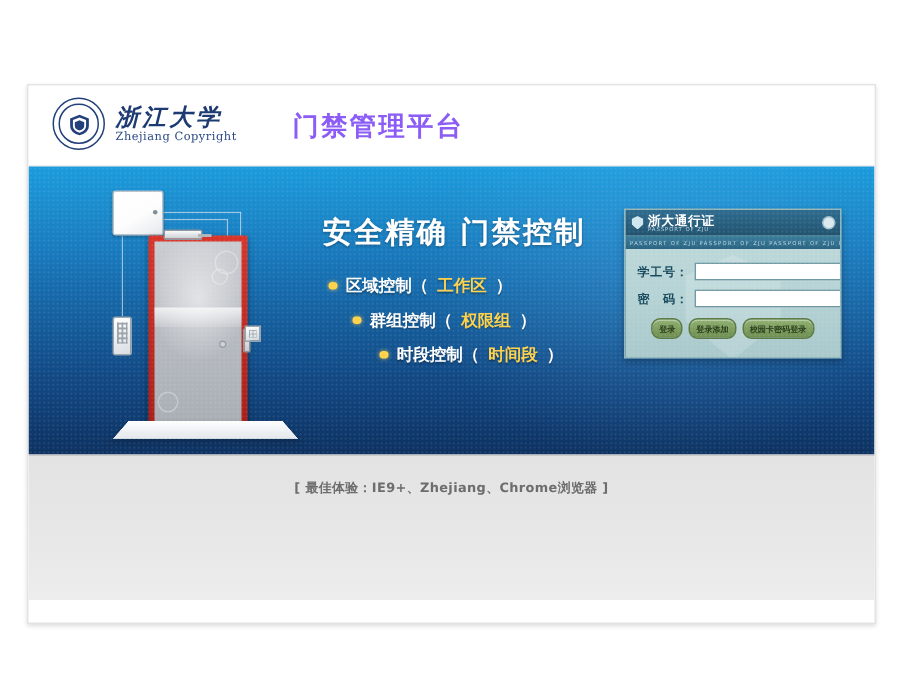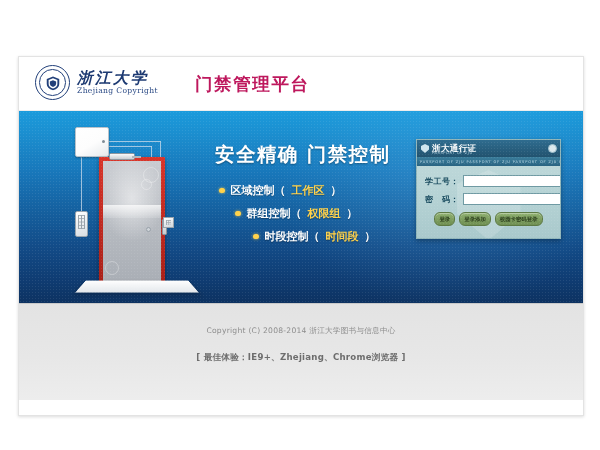--- a/index.html
+++ b/index.html
@@ -55,21 +55,21 @@
     font-size: 15.5px; font-weight: bold; color: #1d3a72;
     letter-spacing: 2.4px; font-style: italic;
   }
   .logo-en {
     font-family: "DejaVu Serif", "Liberation Serif", serif;
     font-size: 7.6px; color: #2b4a85; letter-spacing: 0.35px;
     margin-top: 2px;
   }
   #site-title {
     position: absolute; left: 176px; top: 15px;
-    font-size: 17.5px; font-weight: bold; color: #be185d;
+    font-size: 17.5px; font-weight: bold; color: #8b5cf6;
     letter-spacing: 1.6px;
   }
 
   
   #banner {
     position: relative;
     height: 192px;
     background:
       linear-gradient(180deg,
         #1b9bdc 0%,
@@ -407,17 +407,16 @@
         <div class="btn-row">
           <button class="lbtn">登录</button>
           <button class="lbtn">登录添加</button>
           <button class="lbtn">校园卡密码登录</button>
         </div>
       </div>
     </div>
   </div>
 
   <div id="footer">
-    <div class="foot-line-1">Copyright (C) 2008-2014 浙江大学图书与信息中心</div>
     <div class="foot-line-2">[ 最佳体验：IE9+、Zhejiang、Chrome浏览器 ]</div>
   </div>
 
 </div>
 
 </body></html>

